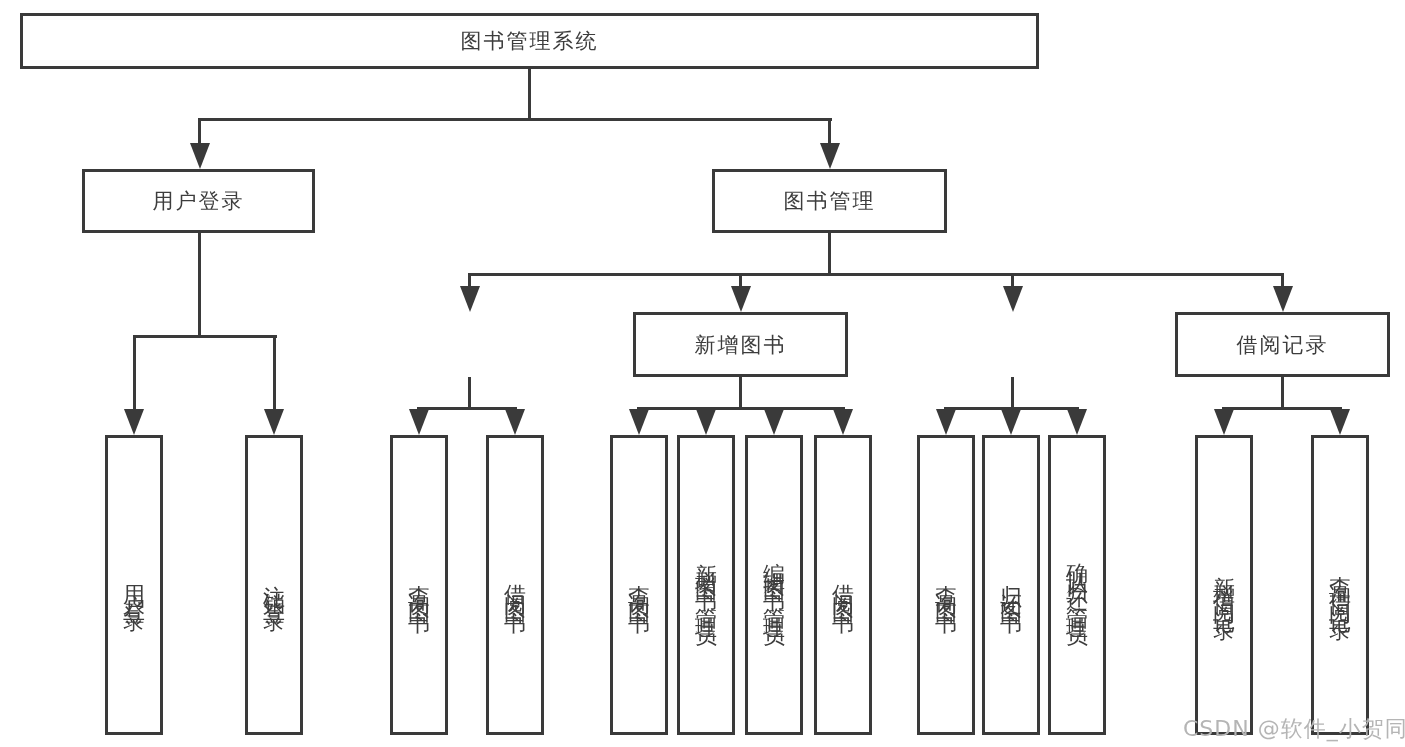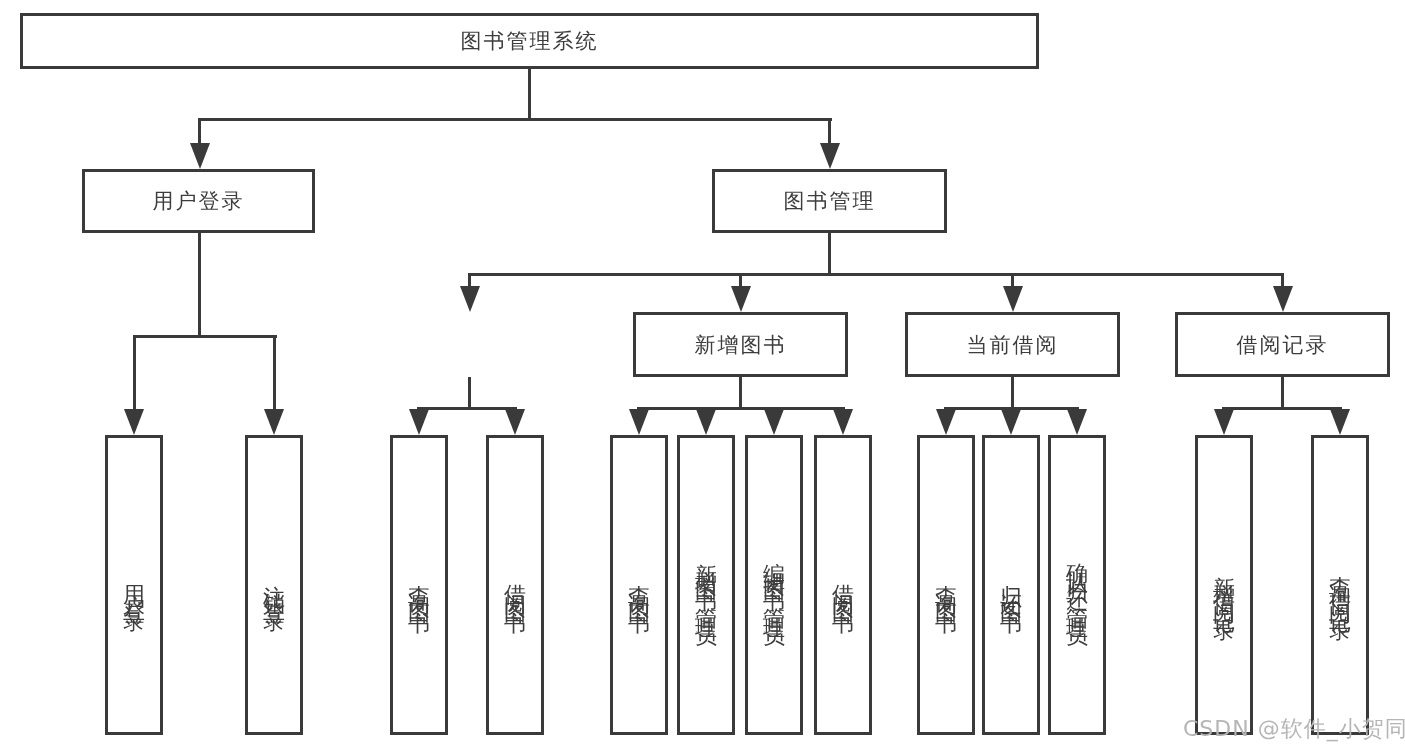--- a/index.html
+++ b/index.html
@@ -74,23 +74,20 @@
 
   <div class="box" style="left:712px; top:169px; width:235px; height:64px;font-family:Liberation Mono, monospace;">
     <span class="hlabel">图书管理</span>
   </div>
 
 
   <div class="box" style="left:633px; top:312px; width:215px; height:65px;">
     <span class="hlabel">新增图书</span>
   </div>
 
-  <div class="box" style="left:905px; top:312px; width:215px; height:65px;">
-    <span class="hlabel">当前借阅</span>
-  </div>
 
   <div class="box" style="left:1175px; top:312px; width:215px; height:65px;">
     <span class="hlabel">借阅记录</span>
   </div>
 
   <div class="box" style="left:105px; top:435px; width:58px; height:300px;">
     <span class="leaf-label">用户登录</span>
   </div>
   <div class="box" style="left:245px; top:435px; width:58px; height:300px;">
     <span class="leaf-label">注销登录</span>

